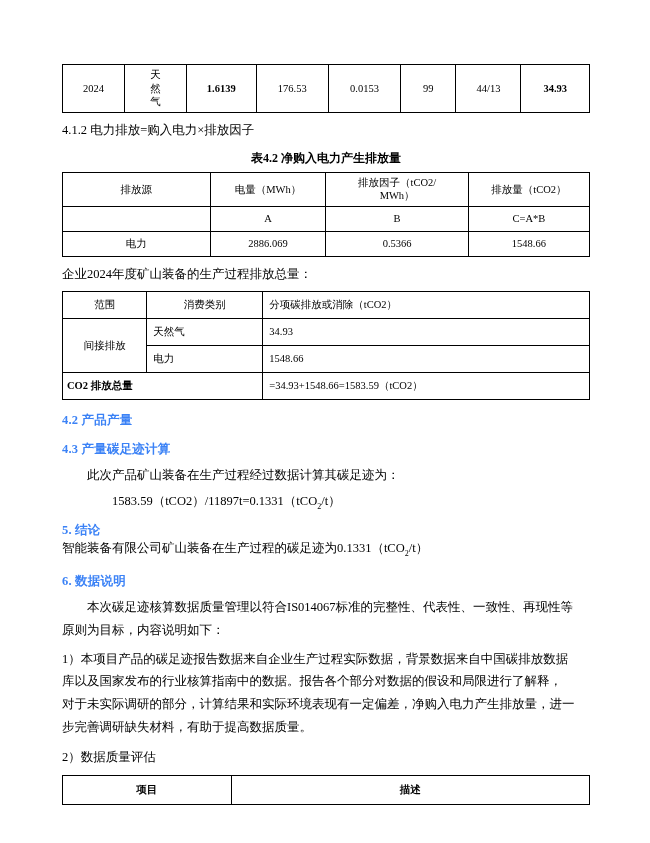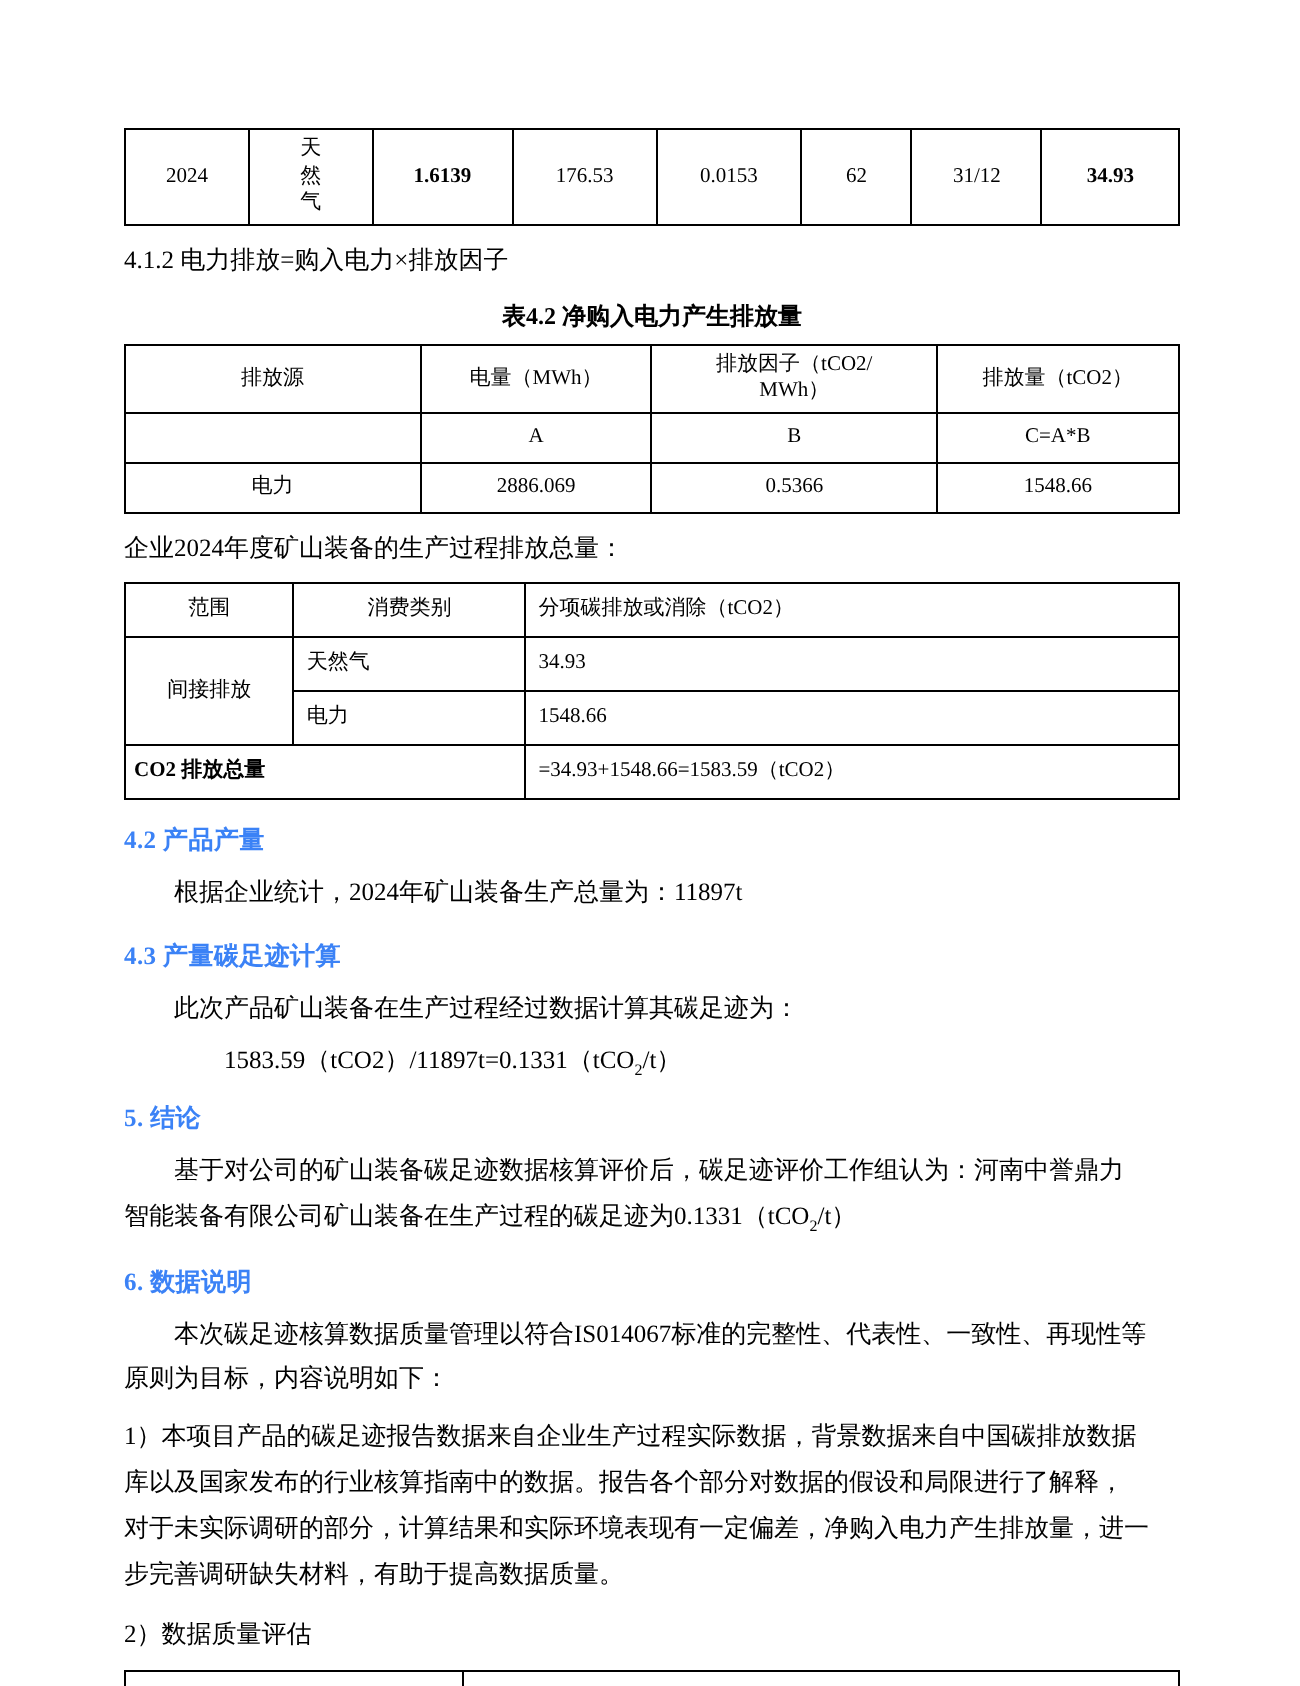--- a/index.html
+++ b/index.html
@@ -102,22 +102,22 @@
   <div class="content">
 
     <table class="t-top">
       <tbody>
           <tr>
         <td style="width:10.5%">2024</td>
         <td style="width:13%">天然气</td>
         <td style="width:13%" class="bold">1.6139</td>
         <td style="width:14%">176.53</td>
         <td style="width:14%">0.0153</td>
-        <td style="width:11%">62</td>
-        <td style="width:11%">31/12</td>
+        <td style="width:11%">99</td>
+        <td style="width:11%">44/13</td>
         <td style="width:13.5%" class="bold">34.93</td>
       </tr>
     </tbody>
       </table>
 
     <div class="para">4.1.2 电力排放=购入电力×排放因子</div>
 
     <div class="tbl-title">表4.2 净购入电力产生排放量</div>
 
     <table class="t2">
@@ -162,30 +162,28 @@
         <td class="left">1548.66</td>
       </tr>
       <tr>
         <td colspan="2" class="bold-left">CO2 排放总量</td>
         <td class="left">=34.93+1548.66=1583.59（tCO2）</td>
       </tr>
     </tbody>
       </table>
 
     <div class="sec-h">4.2 产品产量</div>
-    <div class="para para-indent">根据企业统计，2024年矿山装备生产总量为：11897t</div>
 
     <div class="sec-h">4.3 产量碳足迹计算</div>
     <div class="para para-indent">此次产品矿山装备在生产过程经过数据计算其碳足迹为：</div>
     <div class="formula">
       <span>1583.59（tCO2）/11897t=0.1331（tCO</span><sub>2</sub><span>/t）</span>
     </div>
 
     <div class="sec-h">5. 结论</div>
-    <div class="para para-indent">基于对公司的矿山装备碳足迹数据核算评价后，碳足迹评价工作组认为：河南中誉鼎力</div>
     <div class="para" style="margin-top:-4px">
       <span>智能装备有限公司矿山装备在生产过程的碳足迹为0.1331（tCO</span><sub>2</sub><span>/t）</span>
     </div>
 
     <div class="sec-h">6. 数据说明</div>
     <div class="para para-indent">本次碳足迹核算数据质量管理以符合IS014067标准的完整性、代表性、一致性、再现性等</div>
     <div class="para" style="margin-top:-4px">原则为目标，内容说明如下：</div>
 
     <div class="para para-indent" style="text-indent:0">1）本项目产品的碳足迹报告数据来自企业生产过程实际数据，背景数据来自中国碳排放数据</div>
     <div class="para" style="margin-top:-4px">库以及国家发布的行业核算指南中的数据。报告各个部分对数据的假设和局限进行了解释，</div>

